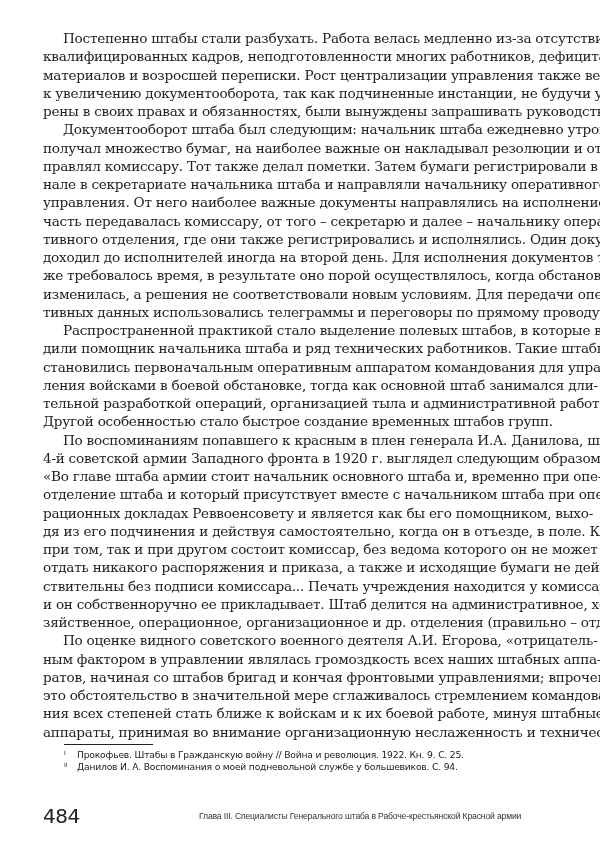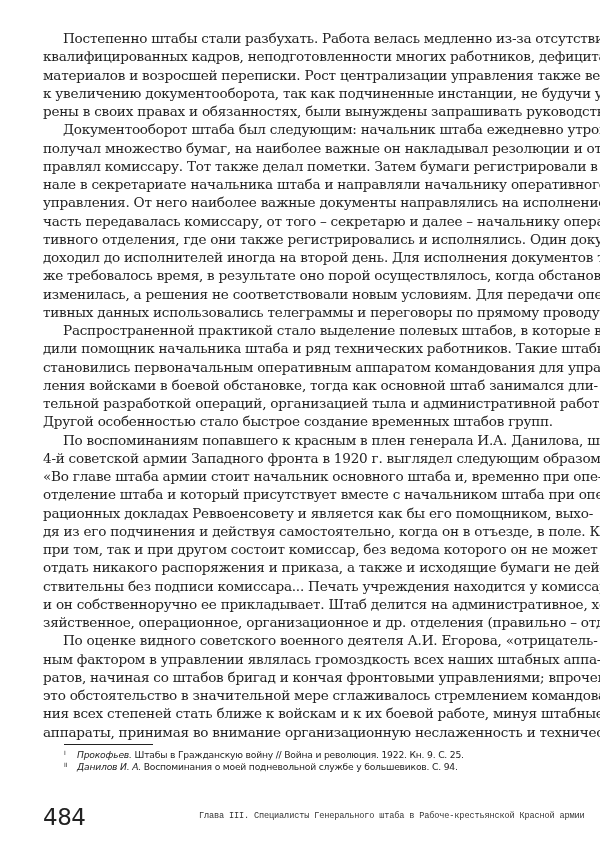--- a/index.html
+++ b/index.html
@@ -12,24 +12,24 @@
     text-align: justify; hyphens: manual; letter-spacing: -0.25px;
   }
   .body-text .line { display: block; text-align: justify; text-align-last: justify; white-space: nowrap; overflow: visible; }
   .body-text .line.last { text-align-last: left; }
   .fnref { font-size: 7px; vertical-align: 5px; line-height: 0; font-family: "DejaVu Sans", sans-serif; }
   .fn-sep { position: absolute; left: 64px; top: 744px; width: 89px; height: 1px; background: #222; }
   .footnotes { position: absolute; left: 64px; top: 749px; width: 480px;
     font-family: "DejaVu Sans", "Liberation Sans", sans-serif; font-size: 9.2px; line-height: 11.5px; color: #222; letter-spacing: -0.2px; }
   .fn { position: relative; padding-left: 13px; white-space: nowrap; }
   .fn-mark { position: absolute; left: 0; top: -2px; font-size: 6px; }
-  .fn-author { font-style: italic; }
+  .fn-author { }
   .page-number { position: absolute; left: 43px; top: 804px; font-family: "DejaVu Sans", "Liberation Sans", sans-serif;
-    font-size: 23px; color: #222; letter-spacing: -0.5px; }
-  .running-footer { position: absolute; left: 199px; top: 811px; font-family: Liberation Mono, monospace;
+    font-size: 20px; color: #222; letter-spacing: -0.5px; }
+  .running-footer { position: absolute; left: 199px; top: 811px; font-family: Liberation Sans, sans-serif;
     font-size: 8.6px; color: #333; letter-spacing: -0.15px; white-space: nowrap; }
 </style>
 </head>
 <body>
 
 <div class="page">
   <div class="body-text" id="body-text">
       <div>
         <span class="line" style="padding-left: 20px;">Постепенно штабы стали разбухать. Работа велась медленно из-за отсутствия</span>
         <span class="line">квалифицированных кадров, неподготовленности многих работников, дефицита</span>

